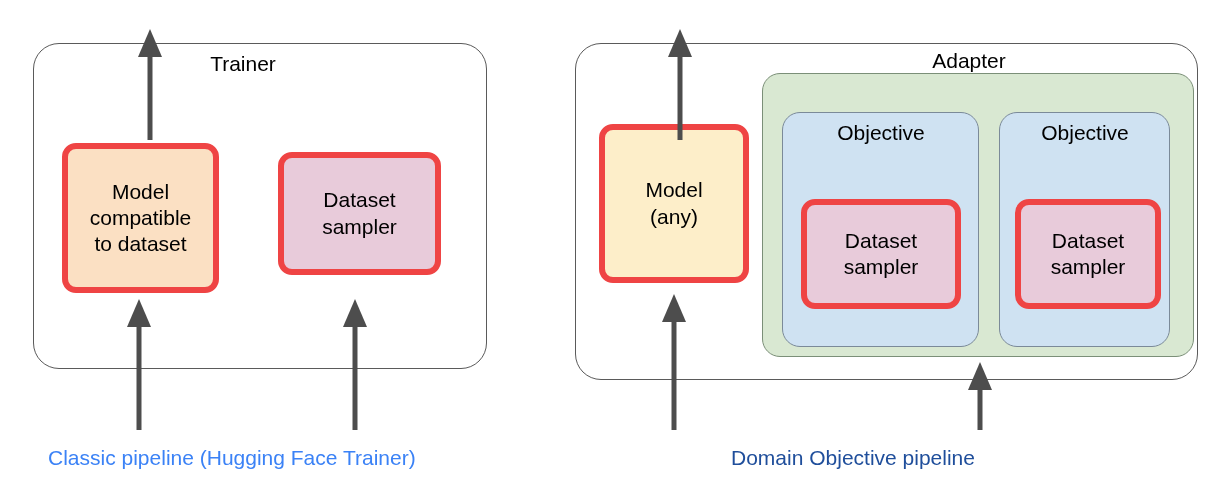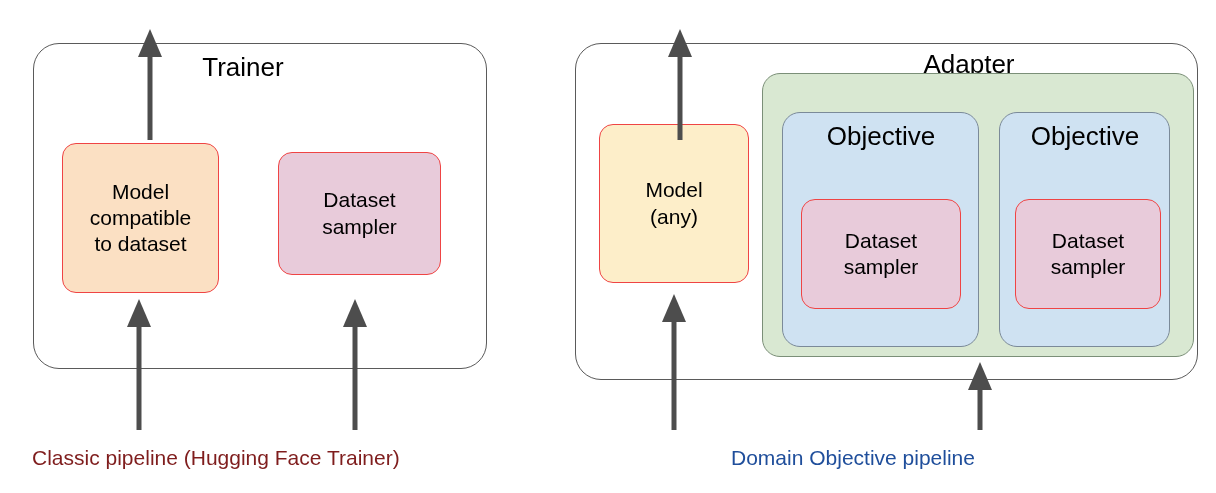--- a/index.html
+++ b/index.html
@@ -32,40 +32,40 @@
   }
   .outer-box {
     border-color: #5a5a5a;
     border-width: 1px;
     border-radius: 26px;
     background: #ffffff;
   }
   .node {
     position: absolute;
     box-sizing: border-box;
-    border: 1px solid #ef4444;
+    border: 6px solid #ef4444;
     border-radius: 14px;
     display: flex;
     align-items: center;
     justify-content: center;
     text-align: center;
     font-size: 21px;
     line-height: 1.25;
     color: #000000;
     white-space: pre-line;
   }
   .group-box {
     position: absolute;
     box-sizing: border-box;
     border: 1px solid #7b8f78;
     border-radius: 18px;
   }
   .group-label {
     position: absolute;
-    font-size: 26px;
+    font-size: 21px;
     color: #000000;
     white-space: nowrap;
     text-align: center;
   }
   .caption {
     position: absolute;
     font-size: 21px;
     white-space: nowrap;
   }
   .arrow-svg {
@@ -108,21 +108,21 @@
     <svg class="arrow-svg" style="left:119px;top:295px;width:40px;height:135px;" viewBox="0 0 40 135">
       <line x1="20" y1="135" x2="20" y2="22" stroke="#4d4d4d" stroke-width="5"></line>
       <polygon points="20,4 32,32 8,32" fill="#4d4d4d"></polygon>
     </svg>
 
     <svg class="arrow-svg" style="left:335px;top:295px;width:40px;height:135px;" viewBox="0 0 40 135">
       <line x1="20" y1="135" x2="20" y2="22" stroke="#4d4d4d" stroke-width="5"></line>
       <polygon points="20,4 32,32 8,32" fill="#4d4d4d"></polygon>
     </svg>
 
-    <div class="caption" style="left:32px;top:446px;color:#7f1d1d;">Classic pipeline (Hugging Face Trainer)</div>
+    <div class="caption" style="left:48px;top:446px;color:#3b82f6;">Classic pipeline (Hugging Face Trainer)</div>
   </div>
 
   <div class="panel" style="left:4px;top:0;width:1216px;height:493px;">
 
     <div class="rbox outer-box" style="left:571px;top:43px;width:623px;height:337px;"></div>
 
     <div class="group-label" style="left:915px;top:49px;width:100px;">Adapter</div>
 
     <div class="group-box" style="left:758px;top:73px;width:432px;height:284px;background:#d9e8d2;"></div>
 

